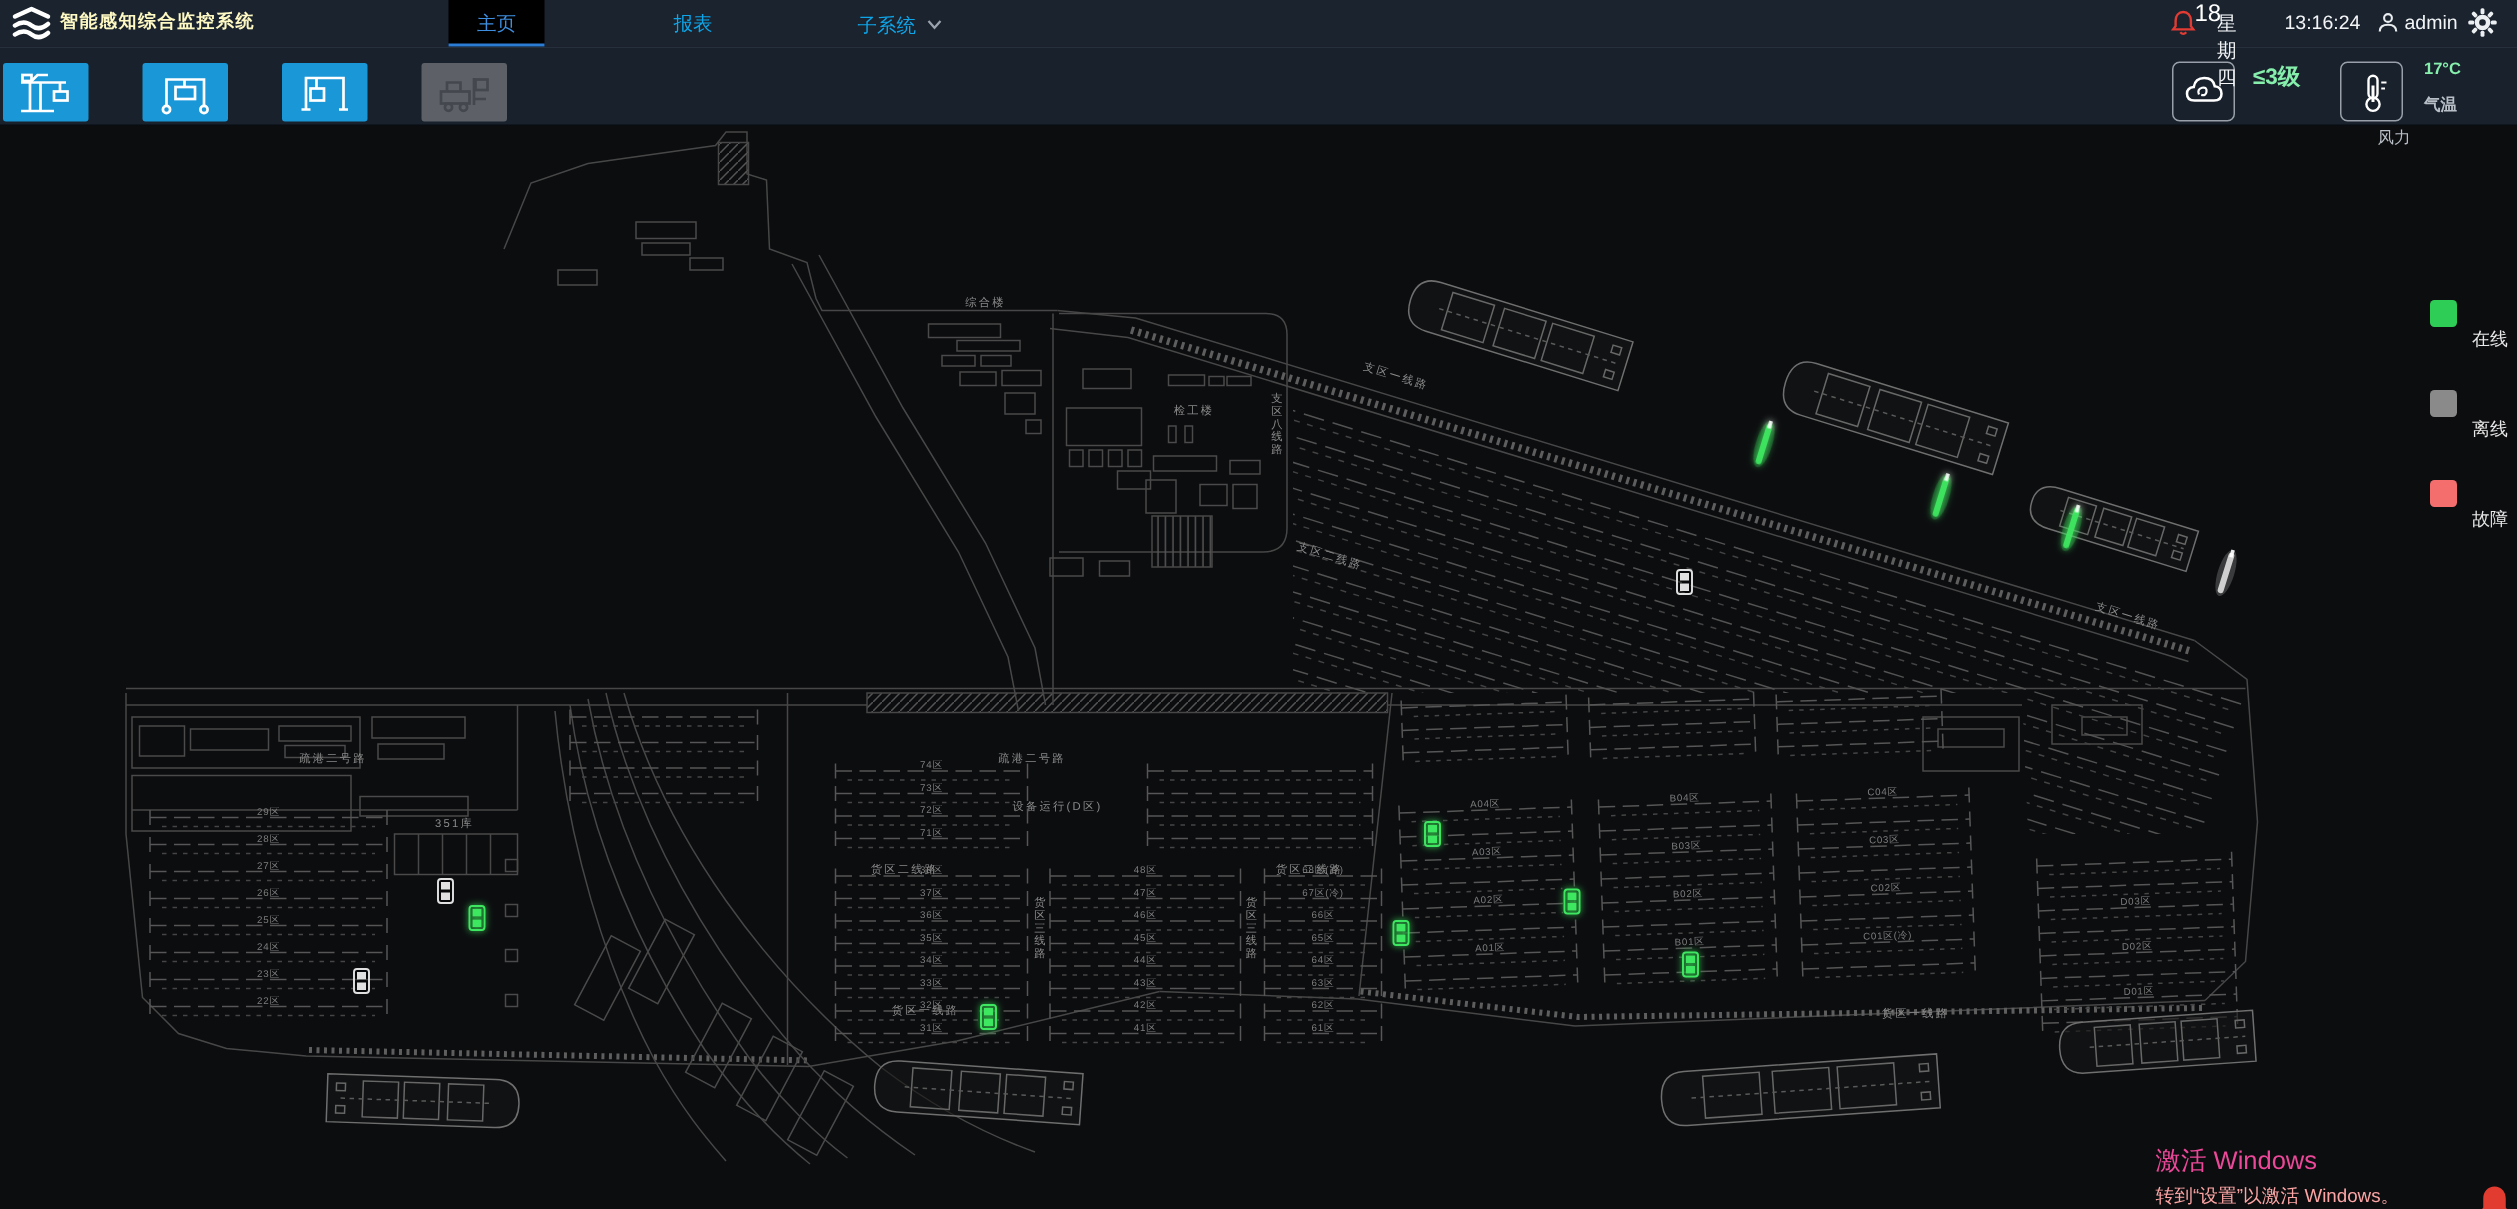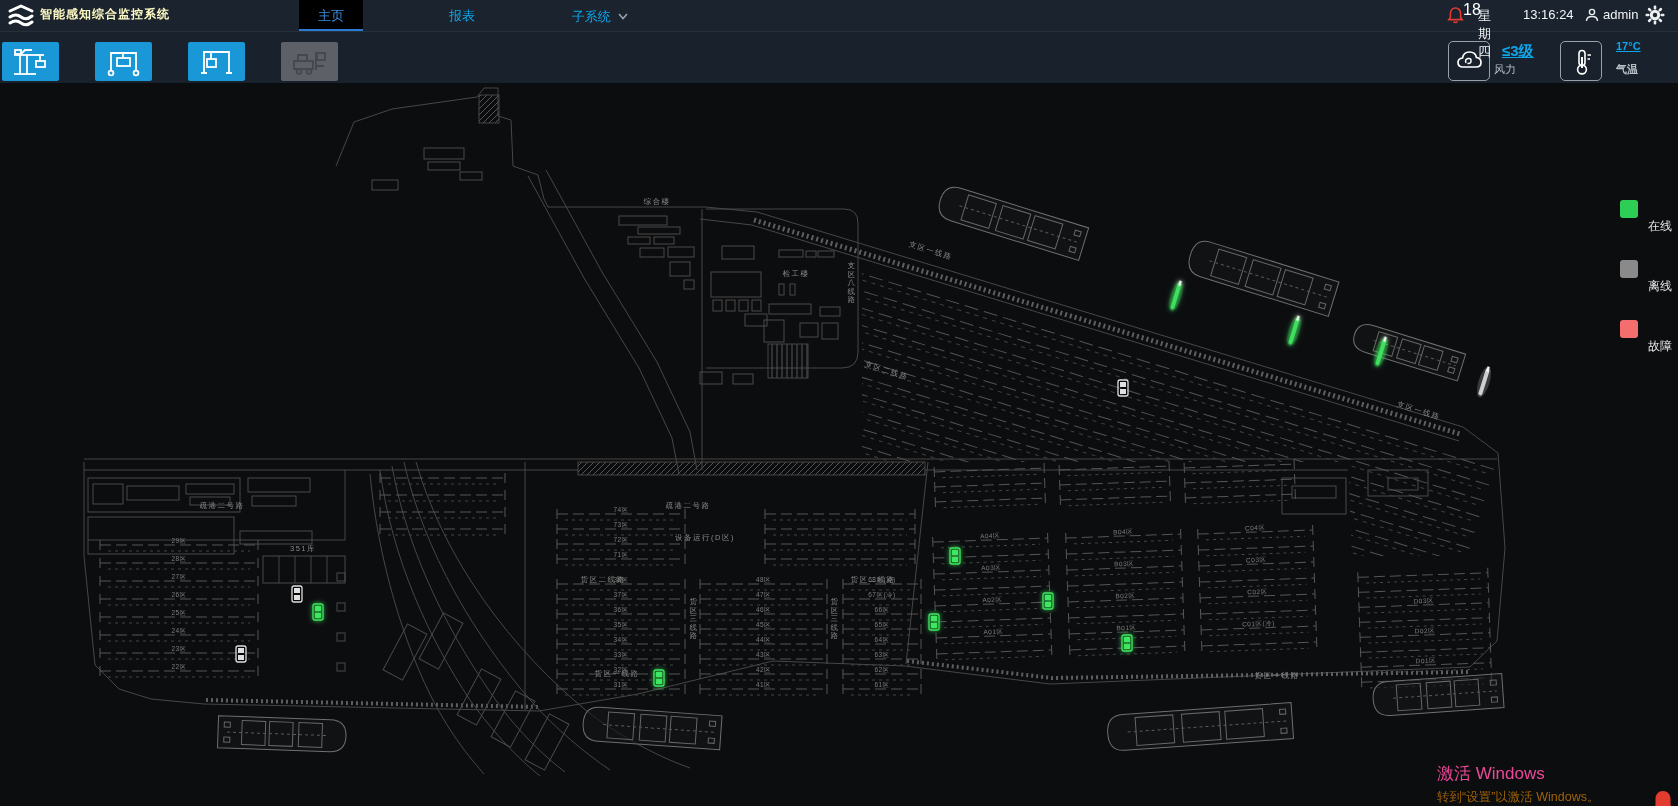--- a/index.html
+++ b/index.html
@@ -22,37 +22,37 @@
   .username{position:absolute;left:1603px;top:7px;font-size:13px;}
   .gear{position:absolute;left:1645px;top:5px;width:20px;height:20px;cursor:pointer;}
   
   .toolbar{position:absolute;left:0;top:31px;width:1678px;height:53px;background:#18212c;
            border-top:1px solid #26303d;border-bottom:1px solid #090c10;box-sizing:border-box;z-index:29;}
   .eq-btn{position:absolute;top:10px;width:57px;height:39px;background:#1a97d7;border-radius:2px;cursor:pointer;}
   .eq-btn.disabled{background:#5d6167;cursor:default;}
   .eq-btn svg{position:absolute;left:8px;top:4px;}
   .wx-box{position:absolute;top:9px;width:42px;height:40px;border:1px solid #99a0a9;border-radius:5px;box-sizing:border-box;}
   .wx-box svg{position:absolute;left:6px;top:6px;}
-  .wx-val{position:absolute;top:10px;font-size:15px;font-weight:bold;color:#0ea5e9;text-decoration:underline;}
+  .wx-val{position:absolute;top:10px;font-size:15px;font-weight:bold;color:#86efac;}
   .wx-lab{position:absolute;top:30px;font-size:11px;color:#b9bfc7;}
   .wx-val.big{font-size:11px;top:8px;}
   
   .map-wrap{position:absolute;left:0;top:84px;width:1678px;height:722px;background:#0c0d0f;}
   .map-wrap svg{position:absolute;left:0;top:0;}
   .blk-label{font-size:6.5px;fill:#7d7d7d;letter-spacing:.5px;text-anchor:middle;}
   .area-label{font-size:7.5px;fill:#8a8a8a;letter-spacing:1.5px;text-anchor:middle;}
   
   .legend{position:absolute;left:1620px;top:98px;z-index:20;}
   .lg-item{display:flex;align-items:center;margin-bottom:7px;}
   .lg-sw{width:18px;height:18px;border-radius:3px;margin-right:10px;}
   .lg-tx{font-size:12px;color:#e8e8e8;margin-top:36px;}
   
   .wm{position:absolute;left:1437px;top:736px;z-index:25;pointer-events:none;}
   .wm-1{font-size:17px;color:#ec4899;margin-top:26px;}
-  .wm-2{font-size:12.5px;color:#a16207;margin-top:4px;}
+  .wm-2{font-size:12.5px;color:#fca5a5;margin-top:4px;}
   .corner-bell{position:absolute;left:1650px;top:789px;width:26px;height:26px;z-index:26;}
 </style>
 </head>
 <body>
 
 <div class="header">
   <div class="logo">
     <svg width="26" height="25" viewBox="0 0 26 25">
       <path d="M2 8 L13 3 L24 8" stroke="#ffffff" stroke-width="3" fill="none" stroke-linecap="round" stroke-linejoin="round"></path>
       <path d="M2 14 Q8 10 13 14 Q18 18 24 13" stroke="#ffffff" stroke-width="3" fill="none" stroke-linecap="round"></path>
@@ -154,21 +154,21 @@
     </svg>
   </div>
 
   <div class="wx-box" style="left:1448px;">
     <svg width="29" height="27" viewBox="0 0 29 27">
       <path d="M8 19 Q3 19 3 14.5 Q3 10.5 7.5 10 Q8.5 4 14.5 4 Q20.5 4 21.5 9.5 Q26 10 26 14.5 Q26 19 21 19 Z" stroke="#ffffff" stroke-width="1.7" fill="none"></path>
       <path d="M11 15 Q9.5 11.5 13 10.5 Q16.5 9.8 16 13.3 Q15.6 16 12.5 15.2" stroke="#ffffff" stroke-width="1.5" fill="none"></path>
     </svg>
   </div>
   <div class="wx-val" style="left:1502px;">≤3级</div>
-  <div class="wx-lab" style="left:1494px;">风力</div>
+  <div class="wx-lab" style="left:1585px;margin-top:22px;">风力</div>
 
   <div class="wx-box" style="left:1560px;">
     <svg width="29" height="28" viewBox="0 0 29 28">
       <rect x="12" y="2.5" width="6" height="15" rx="3" stroke="#ffffff" stroke-width="1.6" fill="none"></rect>
       <circle cx="15" cy="21.5" r="4.4" stroke="#ffffff" stroke-width="1.6" fill="none"></circle>
       <path d="M15 9 V20" stroke="#ffffff" stroke-width="2"></path>
       <path d="M20.5 7 H24 M20.5 11 H23" stroke="#ffffff" stroke-width="1.3"></path>
     </svg>
   </div>
   <div class="wx-val big" style="left:1616px;">17°C</div>

